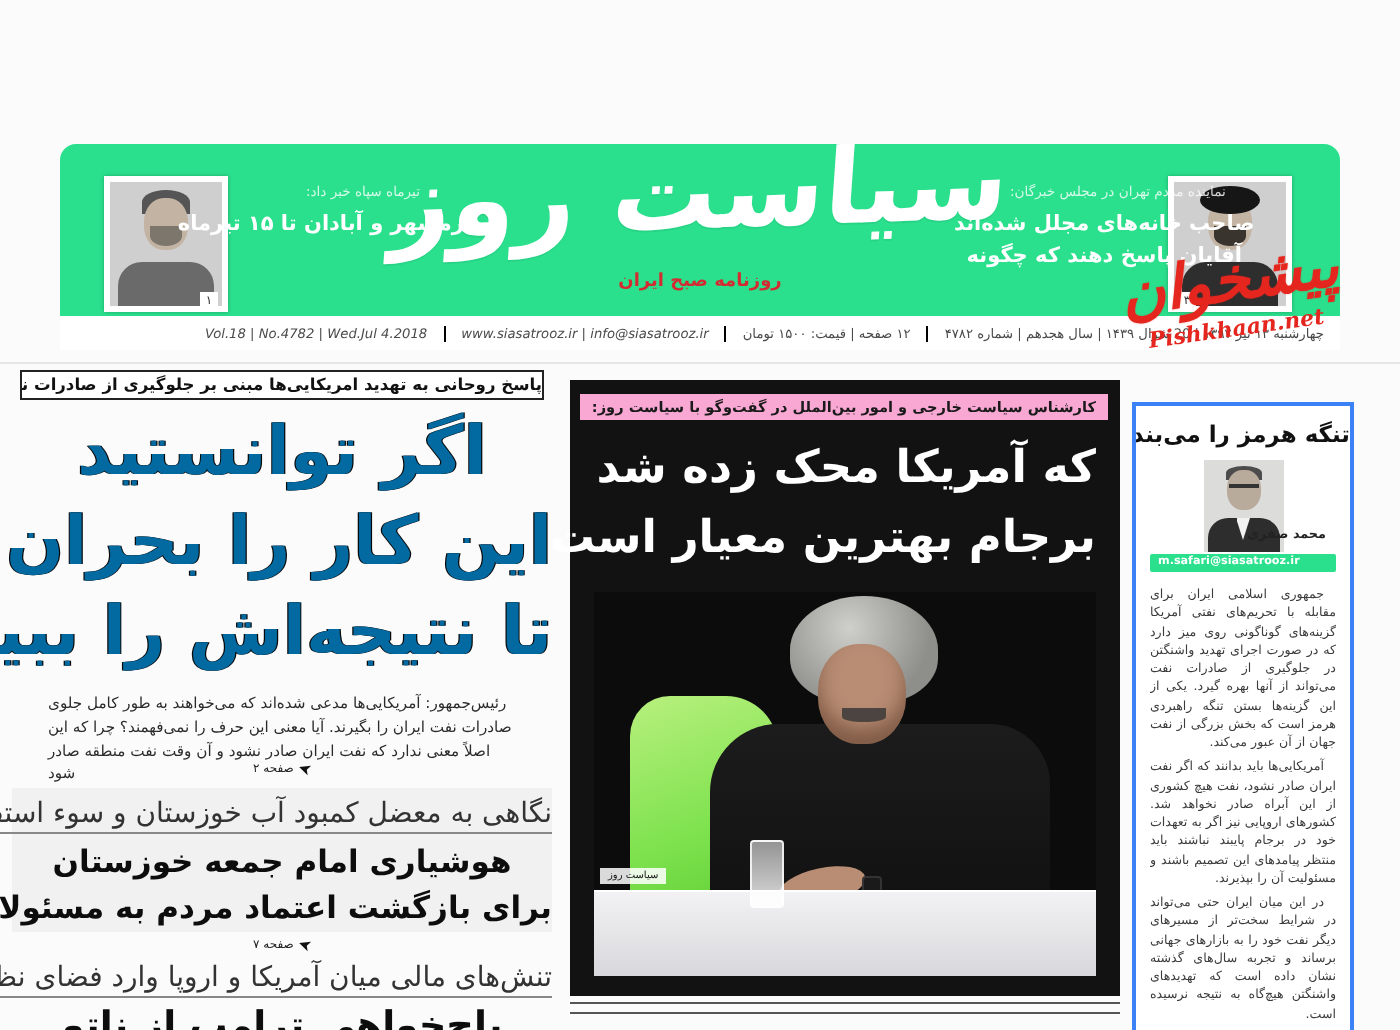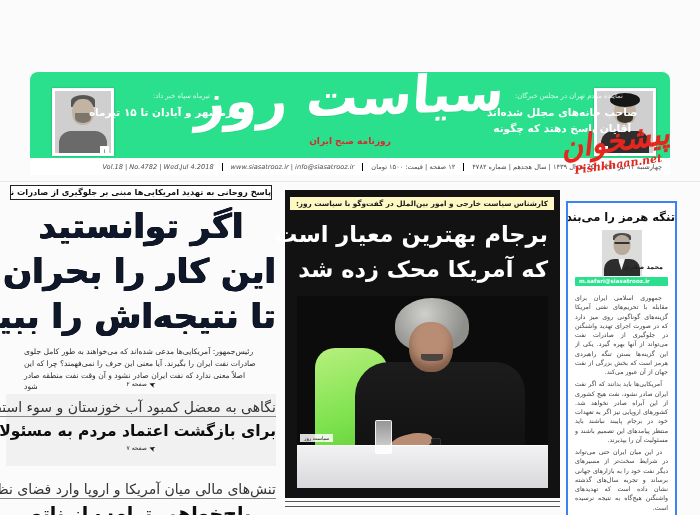--- a/index.html
+++ b/index.html
@@ -23,21 +23,21 @@
     position:absolute;left:50%;top:64px;transform:translateX(-50%);
     color:#d42b32;font-size:9px;font-weight:bold;white-space:nowrap;
   }
   .head-story{position:absolute;top:0;height:86px;}
   .head-story .portrait{
     position:absolute;top:16px;width:56px;height:62px;background:#cfcfcf;border:3px solid #fff;
     box-shadow:0 0 2px rgba(0,0,0,.25);overflow:hidden;
   }
   .hs-left{left:0;width:240px;}
   .hs-left .portrait{left:22px;}
-  .hs-right{right:0;width:245px;}
+  .hs-right{right:10px;width:245px;}
   .hs-right .portrait{right:14px;}
   .head-kicker{
     position:absolute;top:20px;font-size:6.8px;color:rgba(255,255,255,.8);white-space:nowrap;
   }
   .head-headline{
     position:absolute;top:32px;color:#fff;font-weight:bold;font-size:10.5px;line-height:1.55;
     text-align:center;white-space:nowrap;
   }
   .hs-left .head-kicker{right:60px;}
   .hs-left .head-headline{right:30px;}
@@ -73,21 +73,21 @@
   .watermark .wm-fa{font-family:"DejaVu Serif", serif;font-style:italic;font-weight:bold;font-size:30px;line-height:1;text-shadow:0 0 1px rgba(229,38,30,.4);}
   .watermark .wm-en{direction:ltr;font-family:"DejaVu Serif", serif;font-style:italic;font-weight:bold;font-size:11px;margin-top:2px;}
   
   .top-rule{position:absolute;left:0;top:181px;width:700px;height:1px;background:#e6e6e6;}
   
   .left-col{position:absolute;left:6px;top:184px;width:270px;height:331px;}
   .lead-kicker{
     position:absolute;top:1px;left:4px;right:4px;height:13px;border:1px solid #222;background:#fff;
     font-size:8.3px;font-weight:bold;color:#111;text-align:center;line-height:13px;white-space:nowrap;overflow:hidden;
   }
-  .lead-headline{position:absolute;top:20px;left:0;right:0;text-align:center;color:#0f172a;}
+  .lead-headline{position:absolute;top:20px;left:0;right:0;text-align:center;color:#0369a1;}
   .lead-headline div{font-size:34px;font-weight:900;line-height:45px;white-space:nowrap;
     text-shadow:.6px 0 0 #0a0a0a, -.6px 0 0 #0a0a0a;}
   .lead-summary{
     position:absolute;top:162px;left:18px;right:18px;font-size:7.6px;color:#2b2b2b;
     text-align:left;line-height:1.55;
   }
   .page-marker{font-size:6px;color:#222;text-align:center;}
   .pm-icon{font-size:8px;color:#111;vertical-align:middle;display:inline-block;transform:rotate(200deg);}
   .pm-lead{position:absolute;top:196px;left:0;right:0;}
   .gray-block{
@@ -97,21 +97,21 @@
     border-bottom:1px solid #888;padding-bottom:1px;white-space:nowrap;}
   .sub-headline{font-size:15.5px;font-weight:900;color:#0d0d0d;line-height:1.5;margin-top:3px;white-space:nowrap;}
   .pm-gray{margin-top:1px;}
   .nato-block{position:absolute;top:292px;left:0;right:0;text-align:center;}
   .nato-headline{font-size:19px;font-weight:900;color:#0d0d0d;margin-top:3px;white-space:nowrap;}
   
   .interview{
     position:absolute;left:285px;top:190px;width:275px;height:308px;background:#121212;
   }
   .ribbon{
-    position:absolute;top:7px;right:6px;background:#fef9c3;color:#1a1a1a;
+    position:absolute;top:7px;right:6px;background:#f9a8d4;color:#1a1a1a;
     font-size:7.3px;font-weight:bold;padding:2px 6px;white-space:nowrap;
   }
   .ribbon-fold{
     position:absolute;top:7px;right:226px;width:0;height:0;
     border-top:13px solid #c9c9c9;border-left:9px solid transparent;
   }
   .int-headline{position:absolute;top:27px;right:12px;text-align:right;color:#fff;}
   .int-headline div{font-size:22.5px;font-weight:900;line-height:35px;white-space:nowrap;}
   .int-photo{position:absolute;left:12px;right:12px;top:106px;bottom:10px;background:#0c0c0c;overflow:hidden;}
   .chair{position:absolute;left:18px;top:52px;width:74px;height:120px;
@@ -226,42 +226,43 @@
   <div class="lead-summary">رئیس‌جمهور: آمریکایی‌ها مدعی شده‌اند که می‌خواهند به طور کامل جلوی صادرات نفت ایران را بگیرند. آیا معنی این حرف را نمی‌فهمند؟ چرا که این اصلاً معنی ندارد که نفت ایران صادر نشود و آن وقت نفت منطقه صادر شود</div>
 
   <div class="page-marker pm-lead">
     <span class="pm-icon">➤</span>
     <span>صفحه ۲</span>
   </div>
 
   <div class="gray-block">
     <span class="sub-kicker">نگاهی به معضل کمبود آب خوزستان و سوء استفاده دشمنان</span>
     <div class="sub-headline">
+      <div>هوشیاری امام جمعه خوزستان</div>
       <div>برای بازگشت اعتماد مردم به مسئولان</div>
     </div>
     <div class="page-marker pm-gray">
       <span class="pm-icon">➤</span>
       <span>صفحه ۷</span>
     </div>
   </div>
 
   <div class="nato-block">
     <span class="sub-kicker">تنش‌های مالی میان آمریکا و اروپا وارد فضای نظامی شد</span>
     <div class="nato-headline">باج‌خواهی ترامپ از ناتو</div>
     
   </div>
 </div>
 
 <div class="interview">
   <div class="ribbon-fold"></div>
   <div class="ribbon">کارشناس سیاست خارجی و امور بین‌الملل در گفت‌وگو با سیاست روز:</div>
 
   <div class="int-headline">
+    <div>که آمریکا محک زده شد</div>
     <div>برجام بهترین معیار است</div>
-    <div>که آمریکا محک زده شد</div>
   </div>
 
   <div class="int-photo">
     <div class="chair"></div>
     <div class="man-body"></div>
     <div class="man-hair"></div>
     <div class="man-face"></div>
     <div class="man-mustache"></div>
     <div class="man-hand"></div>
     <div class="man-watch"></div>

